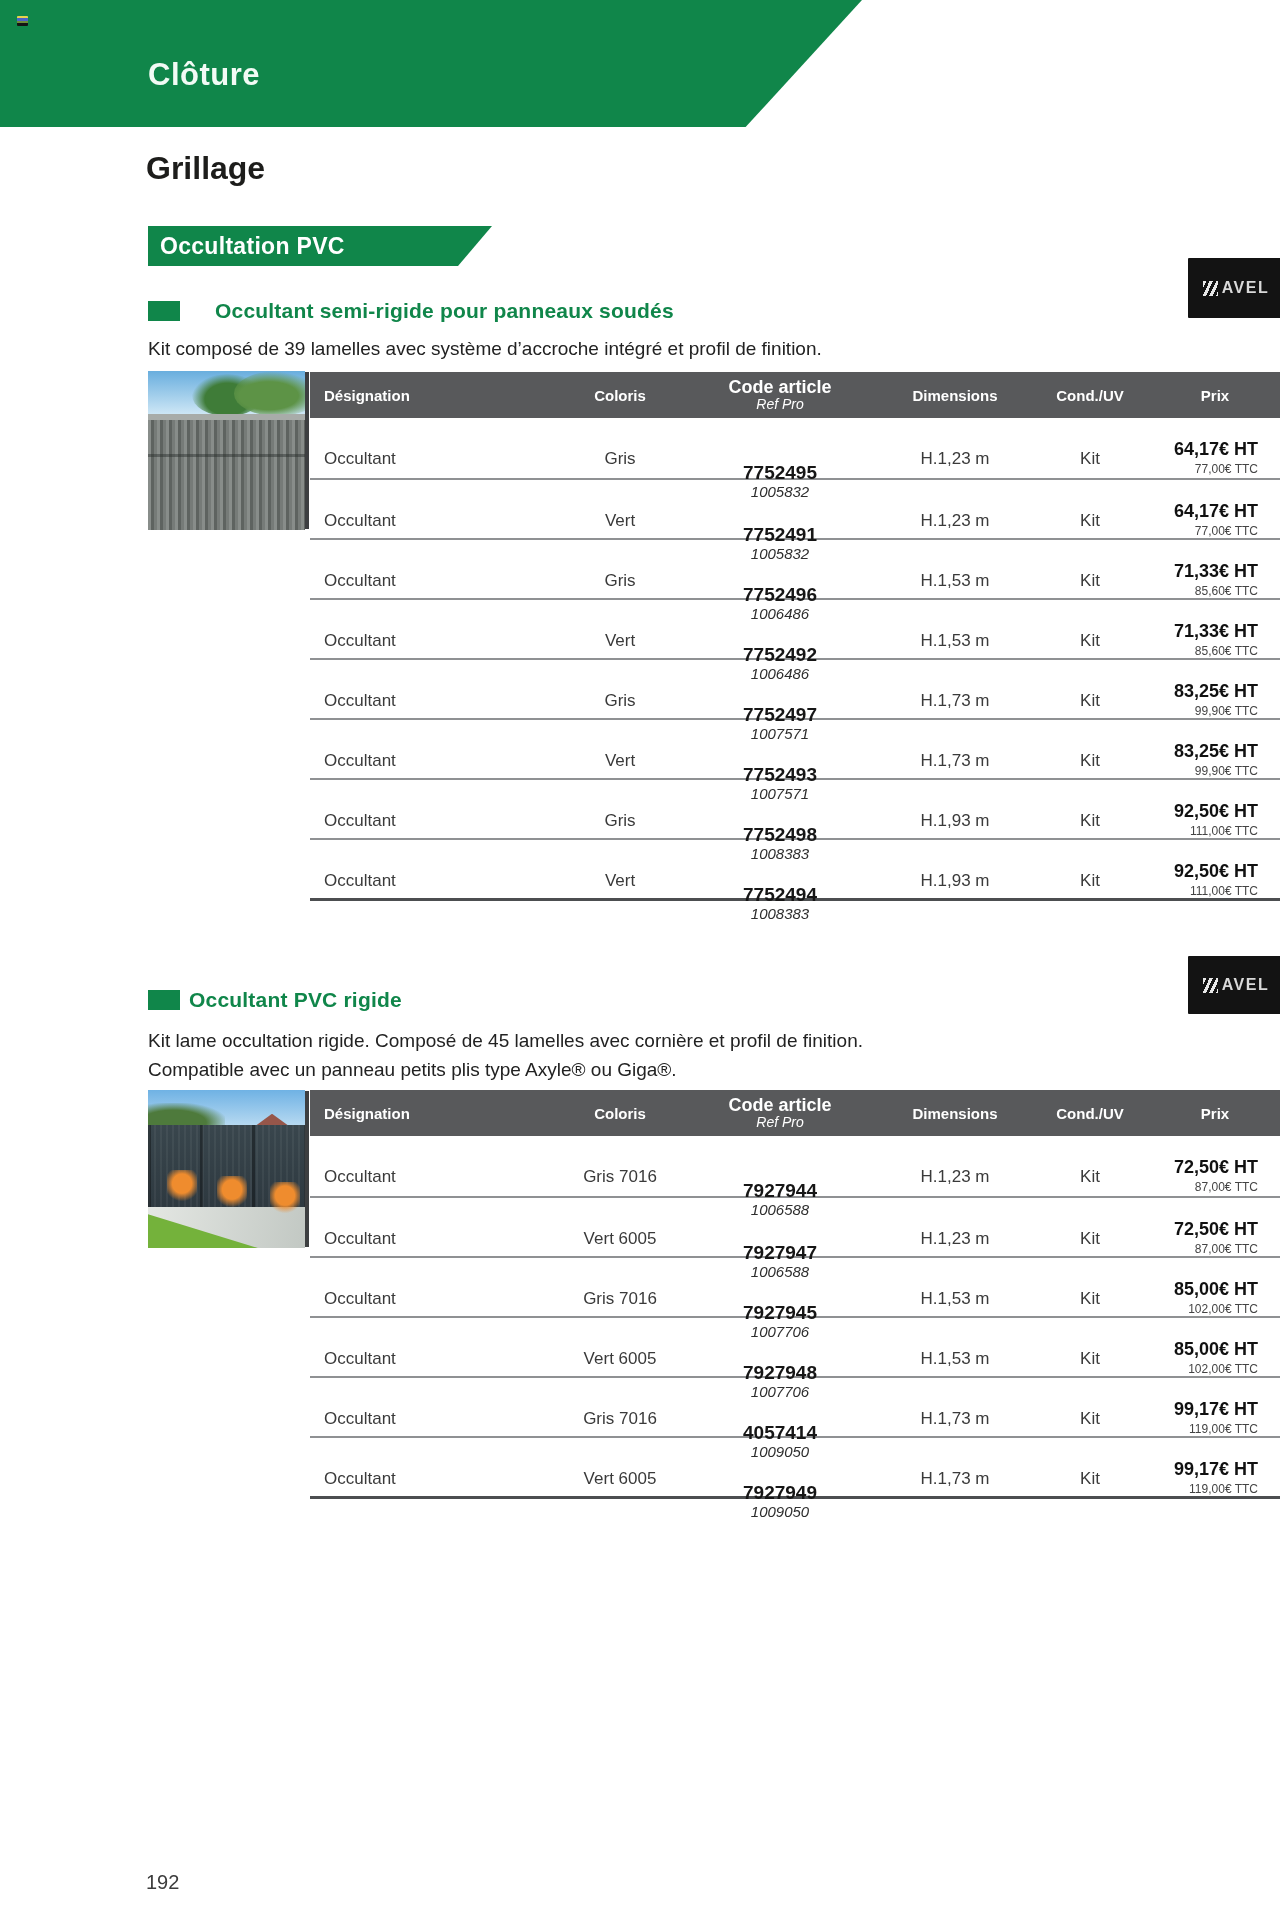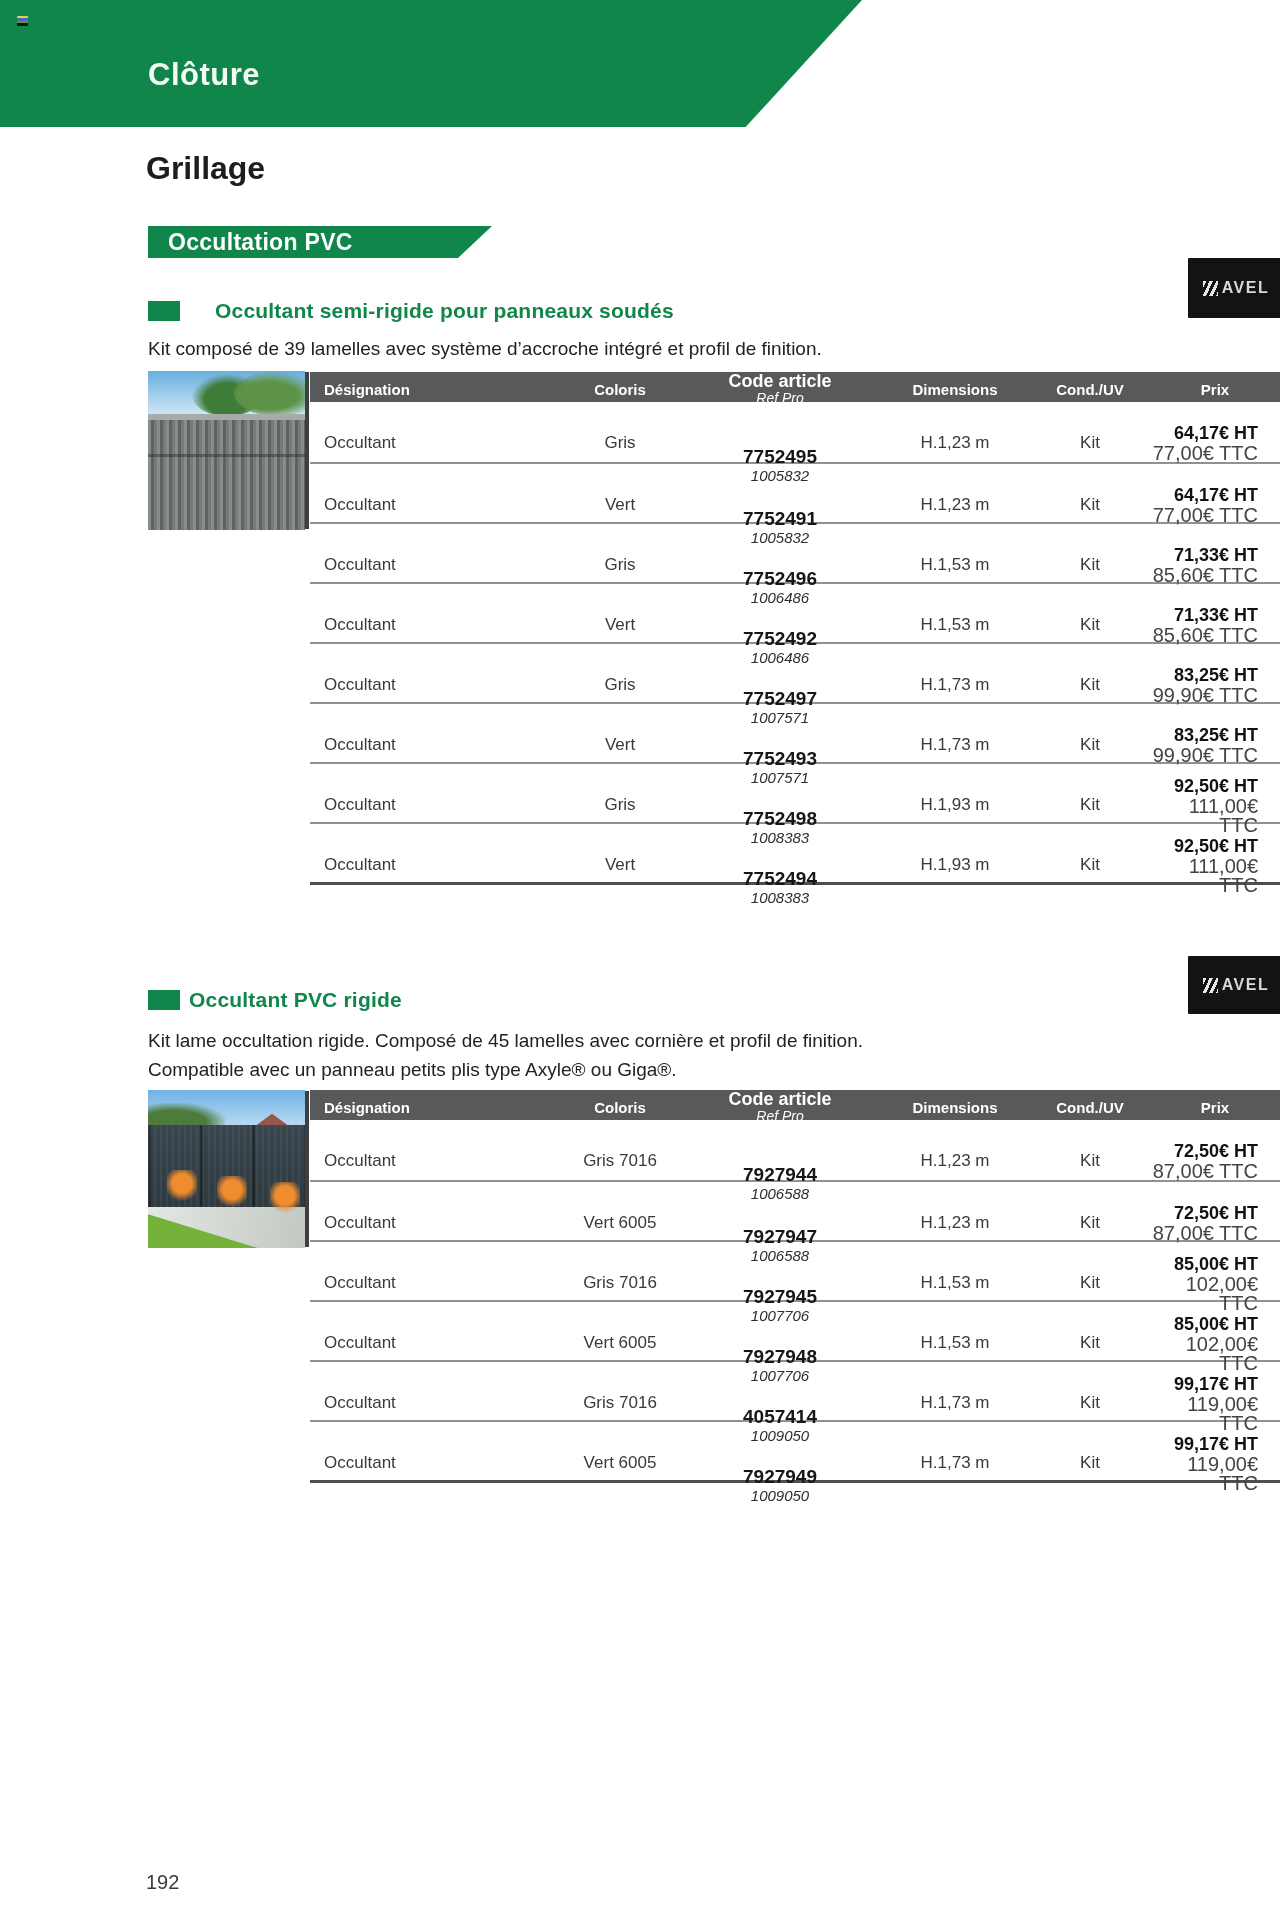--- a/index.html
+++ b/index.html
@@ -25,24 +25,24 @@
     font-size:31px;font-weight:bold;letter-spacing:.5px;color:#f2fbf5;text-align:center;
   }
   .flag-icon{
     position:absolute;left:17px;top:16px;width:11px;height:10px;
     background:linear-gradient(#e6d44c 0 25%,#4a63c8 25% 50%,#6f8c3a 50% 75%,#141414 75% 100%);
     border-radius:1px;
   }
   
   .page-title{position:absolute;left:146px;top:150px;font-size:32px;font-weight:bold;color:#1d1d1b;}
   .sub-banner{
-    position:absolute;left:148px;top:226px;width:344px;height:32px;
+    position:absolute;left:148px;top:226px;width:344px;height:40px;
     background:var(--green);
     clip-path:polygon(0 0,100% 0,calc(100% - 34px) 100%,0 100%);
-    display:flex;align-items:center;padding-left:20px;
+    display:flex;align-items:center;padding-left:12px;
   }
   .sub-banner .sub-label{font-size:23px;font-weight:bold;color:#fff;letter-spacing:.3px;}
   
   .avel{
     position:absolute;left:1188px;width:96px;background:#131313;
     display:flex;align-items:center;justify-content:center;gap:4px;
     border-radius:1px;
   }
   .avel.one{top:258px;height:60px;}
   .avel.two{top:956px;height:58px;}
@@ -96,34 +96,34 @@
   .p2-flower.f2{left:44%;bottom:24%;}
   .p2-flower.f3{left:78%;bottom:20%;}
   .photo-edge{position:absolute;left:305px;width:4px;background:#3d3f41;}
   .photo-edge.one{top:372px;height:157px;}
   .photo-edge.two{top:1091px;height:156px;}
   
   .ptable{position:absolute;left:310px;width:970px;border-bottom:3px solid #4c4e50;}
   .ptable.one{top:372px;}
   .ptable.two{top:1090px;}
   .thead,.tr{display:grid;grid-template-columns:250px 120px 200px 150px 120px 130px;align-items:center;}
-  .thead{height:30px;background:var(--hdr);color:#fff;}
+  .thead{height:46px;background:var(--hdr);color:#fff;}
   .th{font-size:15px;font-weight:bold;text-align:center;}
   .th.des{text-align:left;padding-left:14px;}
   .th .ca{font-size:18px;font-weight:bold;line-height:19px;}
   .th .rp{font-size:14px;font-style:italic;font-weight:normal;line-height:15px;}
   .tr{height:60px;background:#fff;}
   .tr + .tr{border-top:2px solid #8f9193;}
   .td{font-size:17px;color:var(--cell);text-align:center;}
   .td.des{text-align:left;padding-left:14px;}
   .td.code .num{font-size:19px;font-weight:bold;color:#161616;line-height:21px;margin-top:44px;}
   .td.code .ref{font-size:15px;font-style:italic;color:#2e2e2e;line-height:17px;}
   .td.prix{text-align:right;padding-right:22px;}
   .td.prix .ht{font-size:18px;font-weight:bold;color:#111;line-height:21px;}
-  .td.prix .ttc{font-size:20px;color:#444;line-height:19px;}
+  .td.prix .ttc{font-size:12px;color:#444;line-height:19px;}
   
   .page-num{position:absolute;left:146px;top:1871px;font-size:20px;color:#3c3c3c;}
 </style>
 </head>
 <body>
 
 <div class="cat-banner">
   <div class="cat-label">Clôture</div>
 </div>
 <div class="flag-icon"></div>

